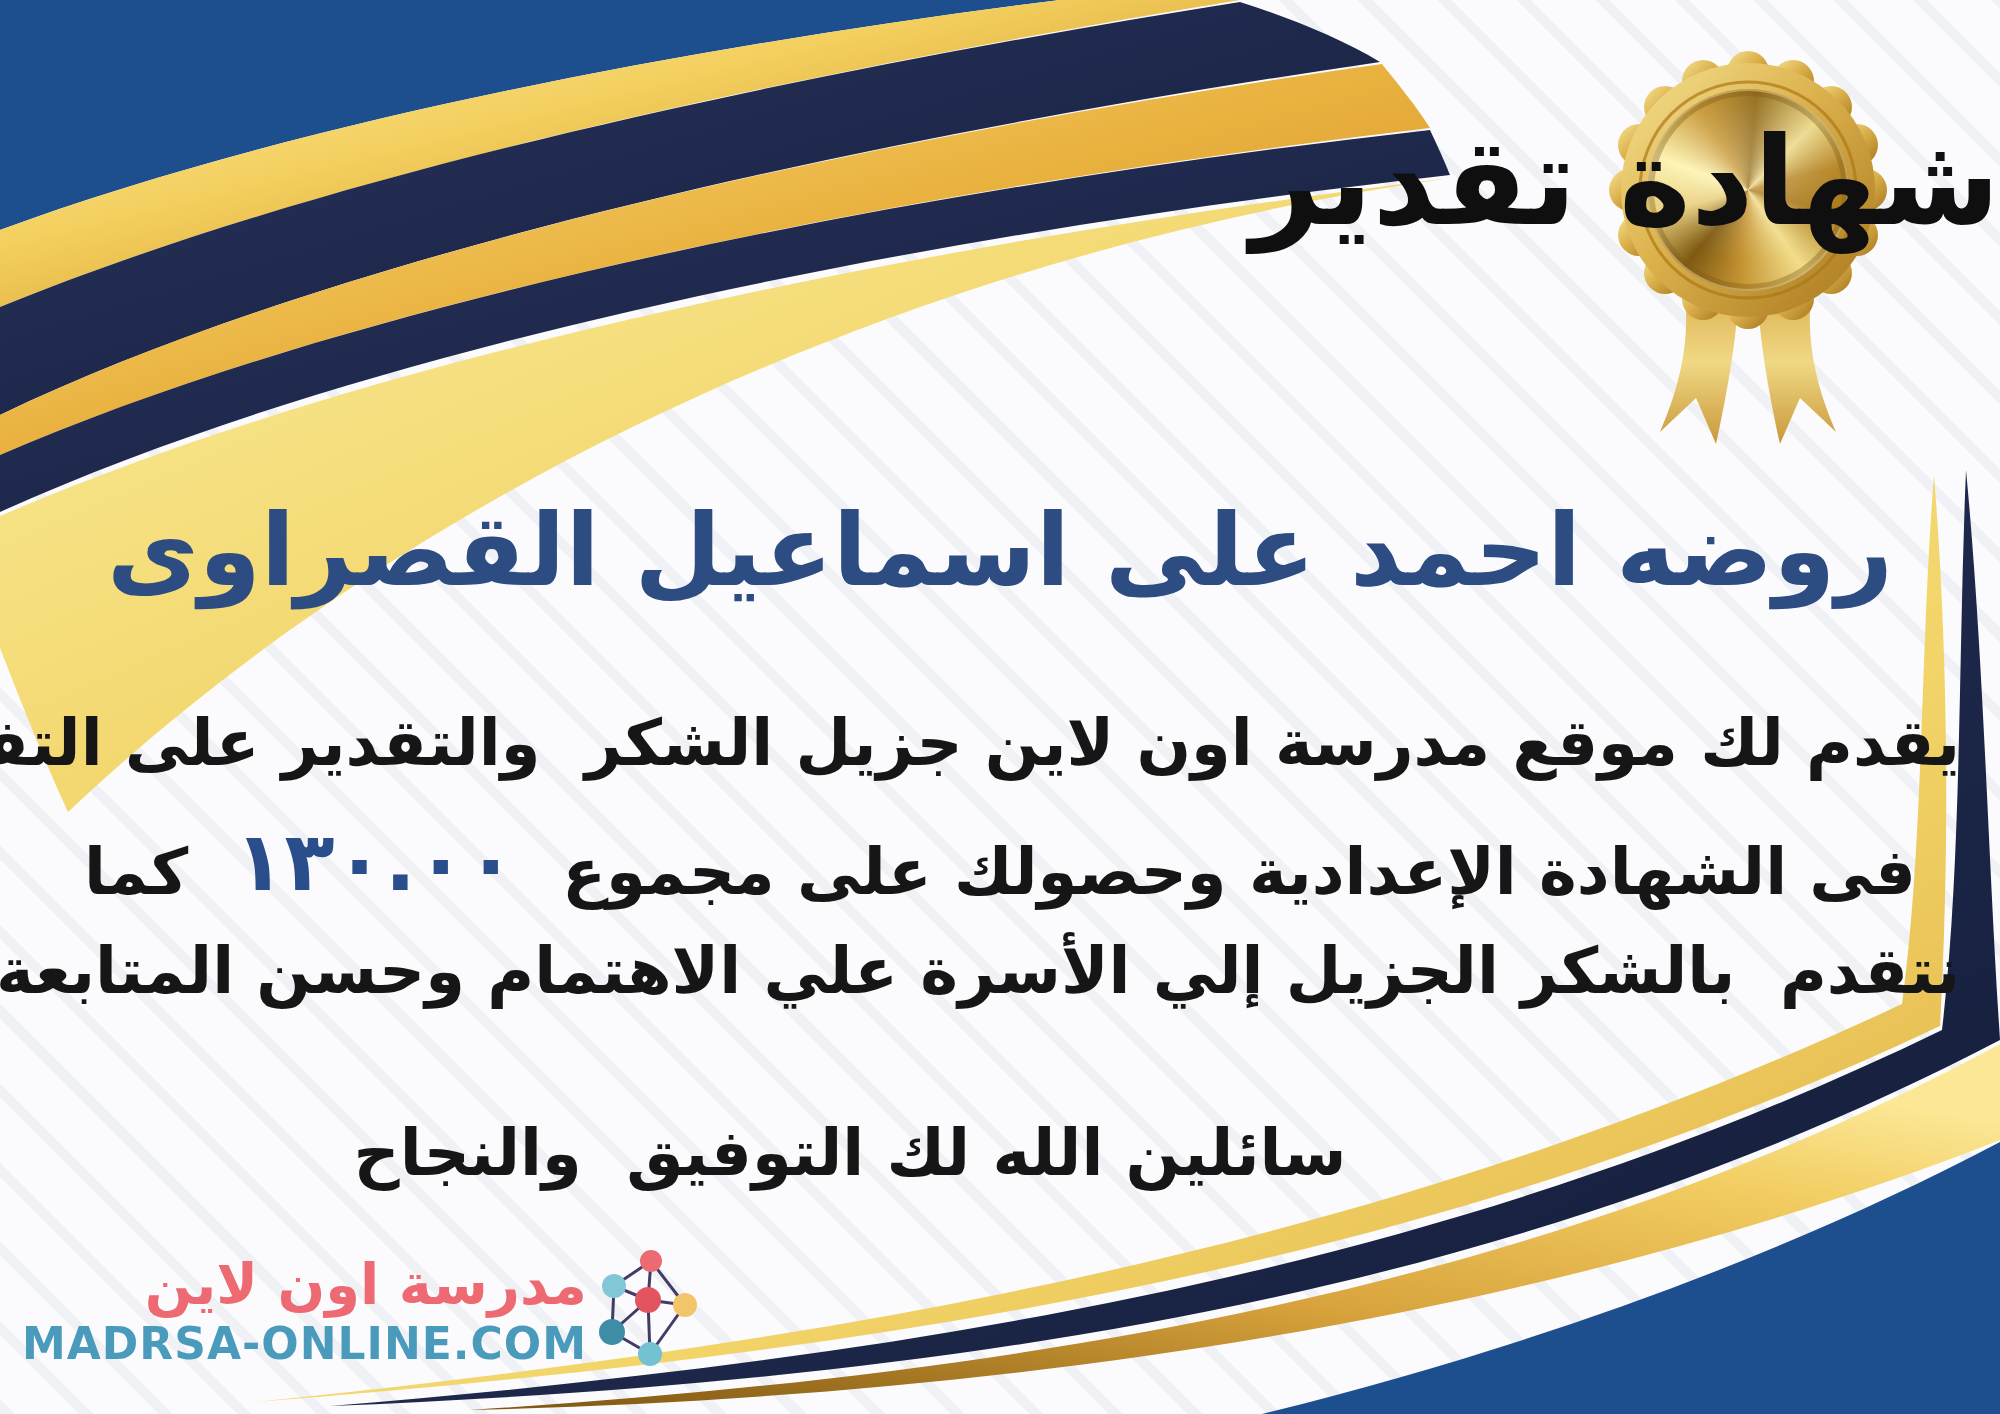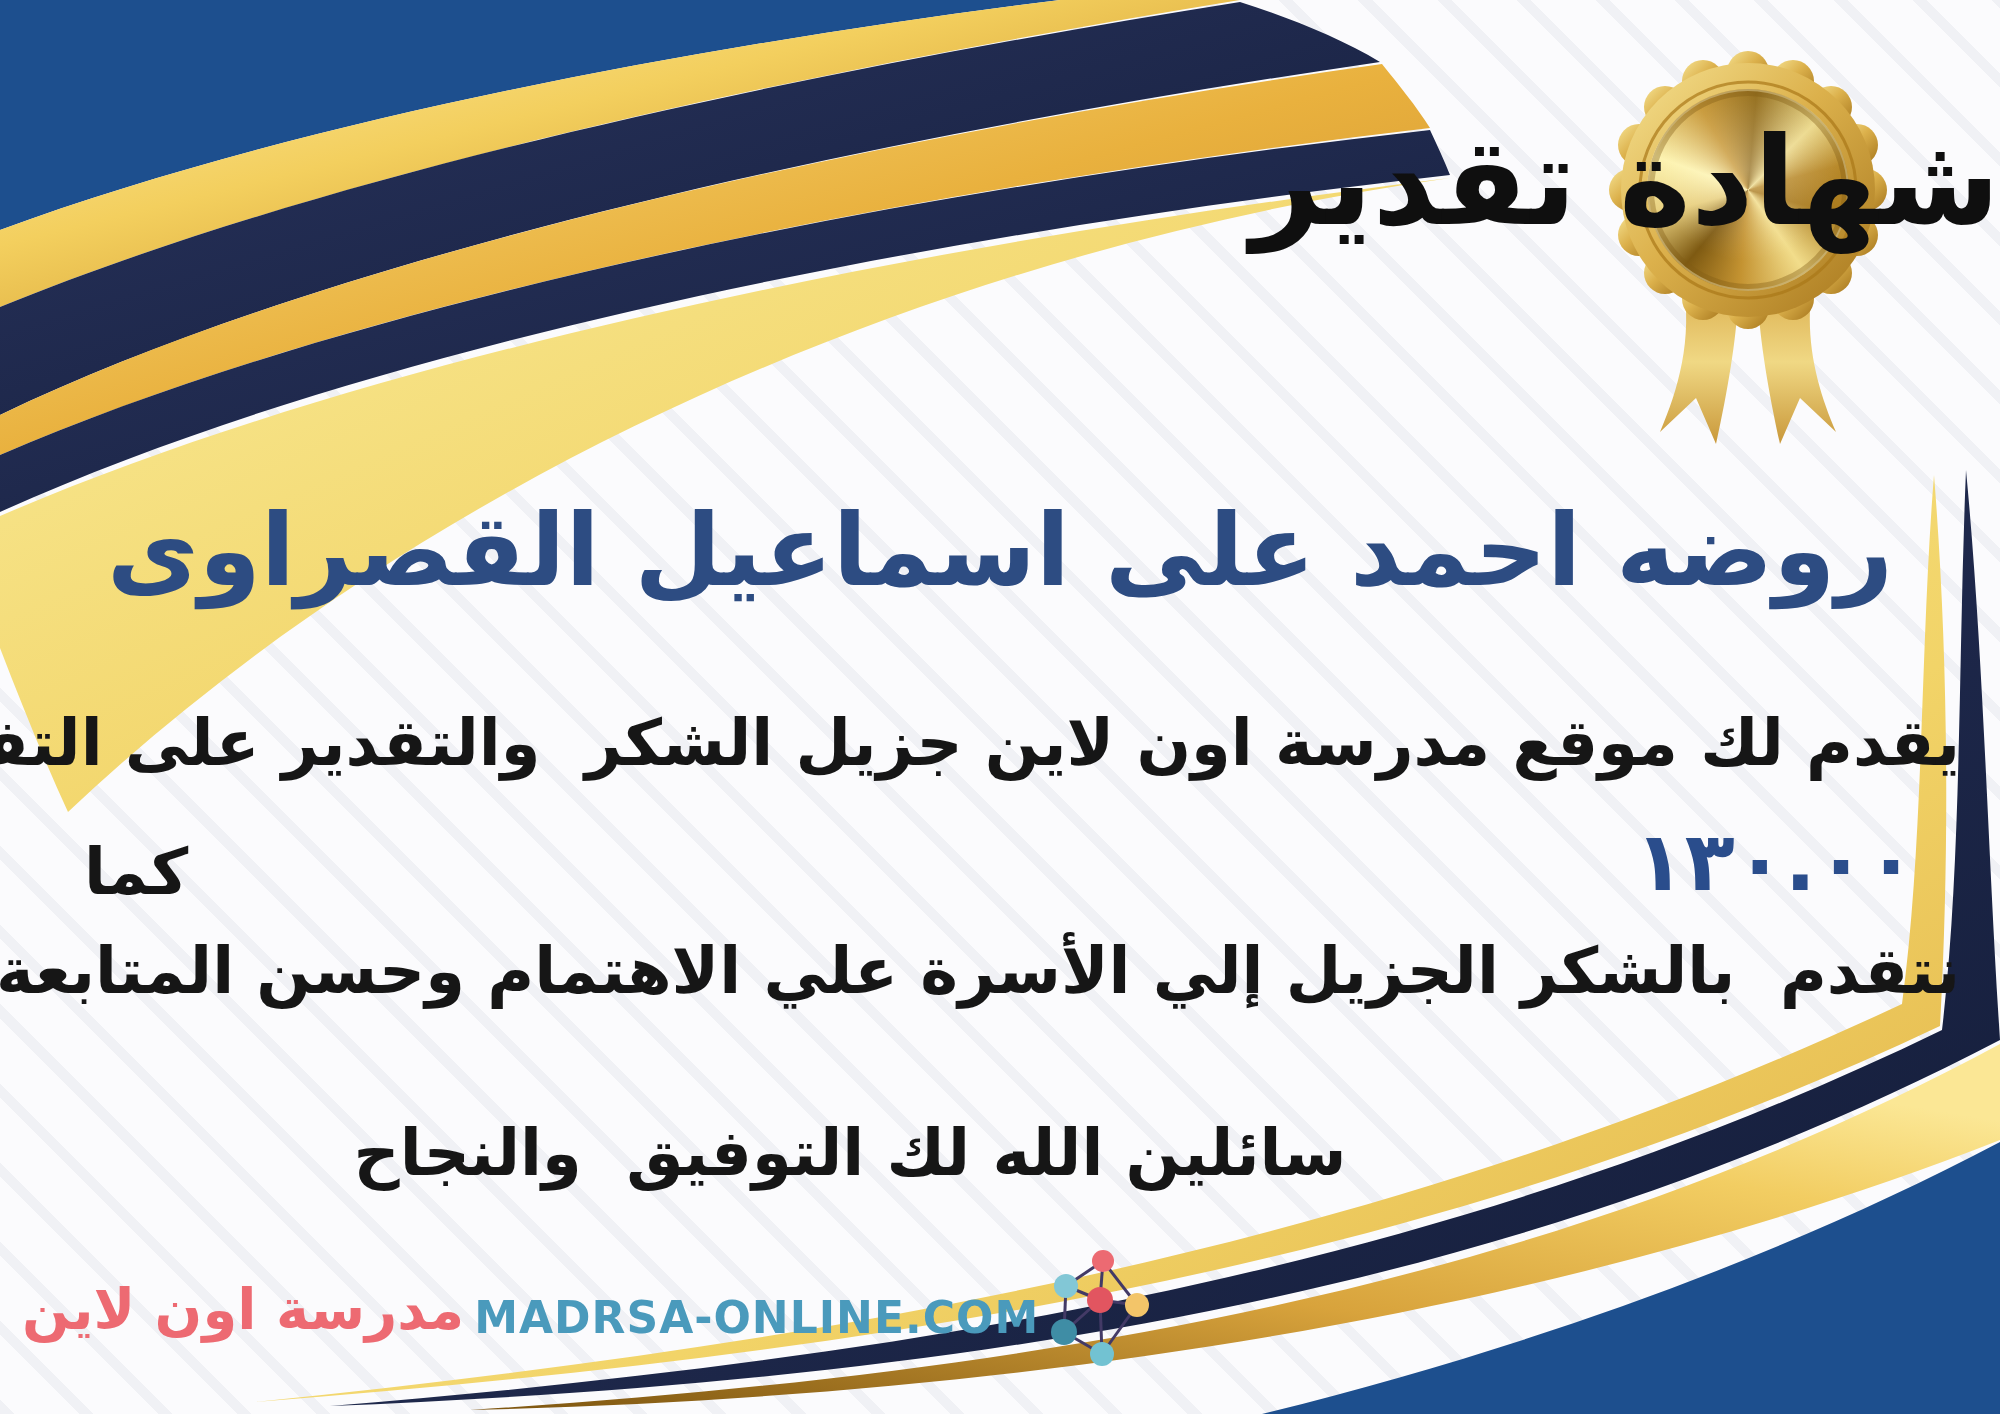--- a/index.html
+++ b/index.html
@@ -44,21 +44,21 @@
         #a97a1d, #f2dd8b 40deg, #c49331 80deg, #7e5a12 115deg,
         #e8cf7e 150deg, #fdf3b0 185deg, #c79735 225deg, #916a16 260deg,
         #ecd98b 300deg, #b8892a 330deg, #a97a1d 360deg);
     box-shadow: inset 0 0 0 7px rgba(130,92,20,.38), inset 0 0 0 2px rgba(255,242,190,.65);
   }
 
   
   .logo{
     position:absolute;left:22px;top:1248px;display:flex;align-items:center;gap:12px;
   }
-  .logo-texts{display:flex;flex-direction:row;align-items:flex-end;gap:10px;}
+  .logo-texts{display:flex;flex-direction:column;align-items:flex-end;gap:2px;}
   .logo-ar{
     font-size:56px;font-weight:700;color:#ed6a72;direction:rtl;white-space:pre;line-height:1.15;
   }
   .logo-en{
     font-size:44px;font-weight:700;color:#4a9abc;letter-spacing:1px;white-space:pre;line-height:1.1;
   }
 </style>
 </head>
 <body>
 
@@ -155,20 +155,21 @@
     <div class="medal-disc"></div>
   </div>
 
   <div class="title">شهادة تقدير</div>
 
   <div class="student-name">روضه احمد على اسماعيل القصراوى</div>
 
   <div class="bodyline line1">يقدم لك موقع مدرسة اون لاين جزيل الشكر  والتقدير على التفوق</div>
 
   <div class="bodyline line2">
+    <span>فى الشهادة الإعدادية وحصولك على مجموع</span>
     <span class="score">١٣٠.٠٠</span>
     <span>كما</span>
   </div>
 
   <div class="bodyline closing">سائلين الله لك التوفيق  والنجاح</div>
 
   <div class="bodyline line3">نتقدم  بالشكر الجزيل إلي الأسرة علي الاهتمام وحسن المتابعة</div>
 
   <div class="logo">
     <div class="logo-texts">

